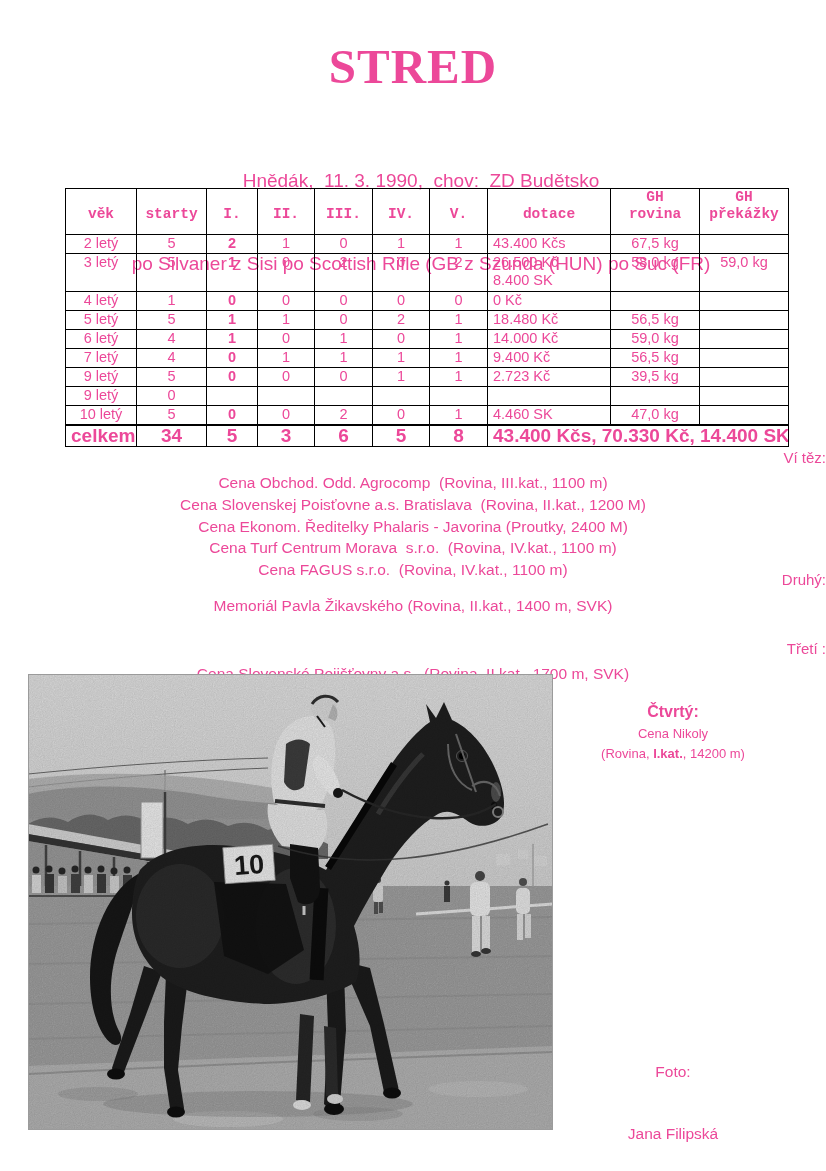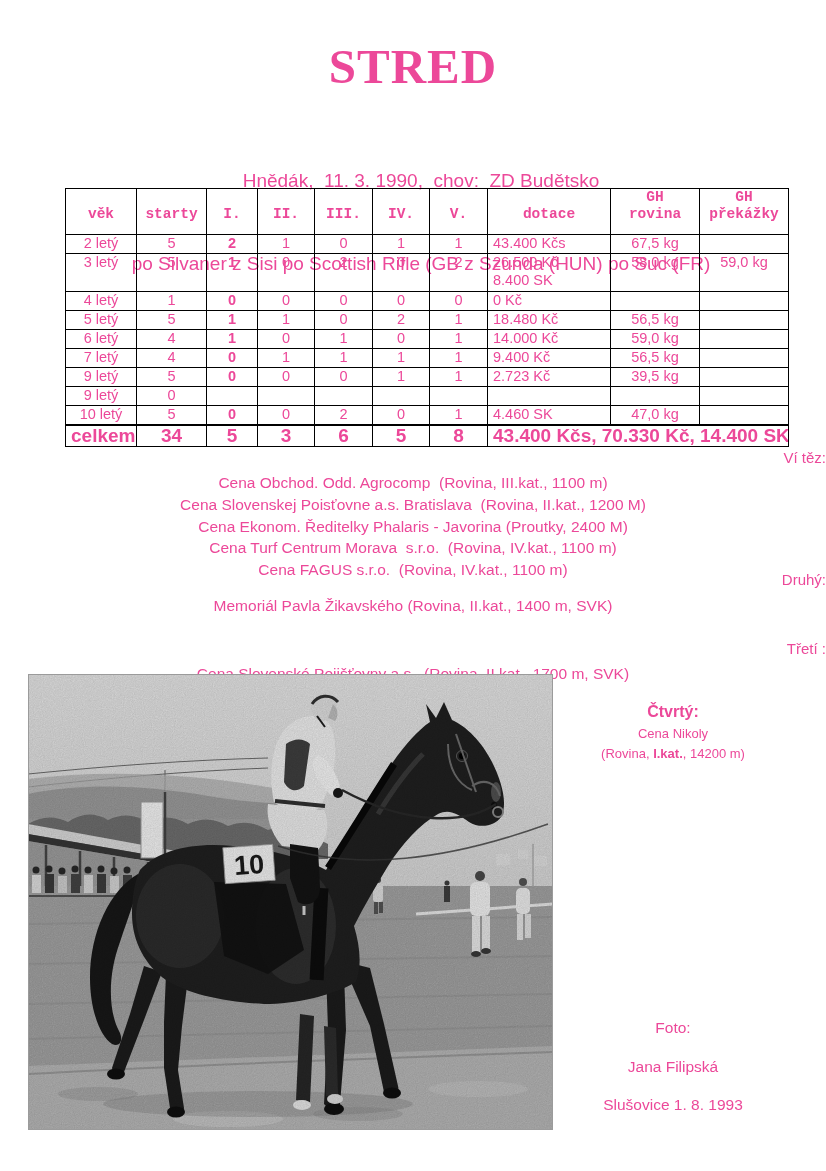--- a/index.html
+++ b/index.html
@@ -32,21 +32,21 @@
   tr.total td{font-weight:bold;height:20px;font-size:19px;border-top:2px solid #000;}
   .sum-cell{text-align:center;}
   
   .sec-head{position:absolute;left:0;right:0;text-align:right;font-weight:normal;font-size:15px;}
   .sec-lines{position:absolute;left:0;right:0;text-align:center;font-size:15.5px;line-height:21.8px;white-space:pre-wrap;}
   .fourth{position:absolute;left:545px;width:256px;top:667px;text-align:center;margin-top:36px;}
   .fourth .h{font-weight:bold;font-size:16px;margin-bottom:3px;}
   .fourth .l{font-size:13px;line-height:19.5px;white-space:pre-wrap;}
   
   .footer{position:absolute;left:553px;width:240px;top:1019px;text-align:center;font-size:15.5px;}
-  .footer div{margin-bottom:20.5px;}
+  .footer div{margin-bottom:20.5px;margin-top:44px;}
   
   .photo{
     position:absolute;left:28px;top:674px;width:525px;height:456px;
     filter:grayscale(1) contrast(1.03);
   }
   .photo svg{display:block;width:100%;height:100%;}
 </style>
 </head>
 <body>
 

